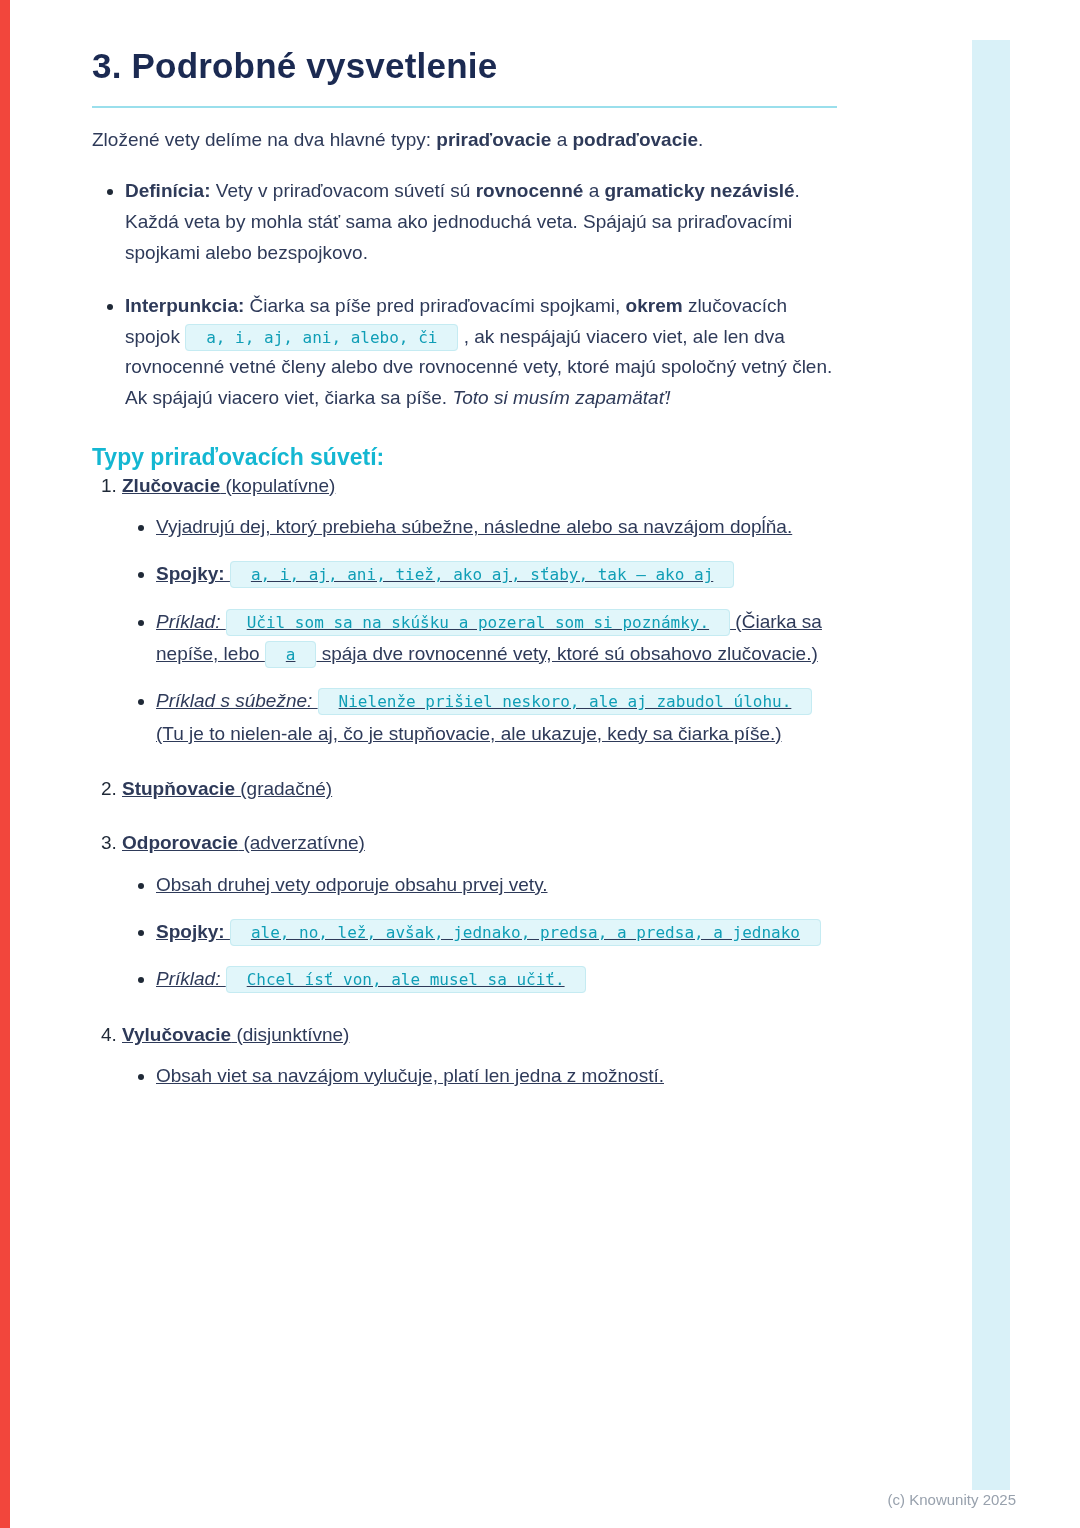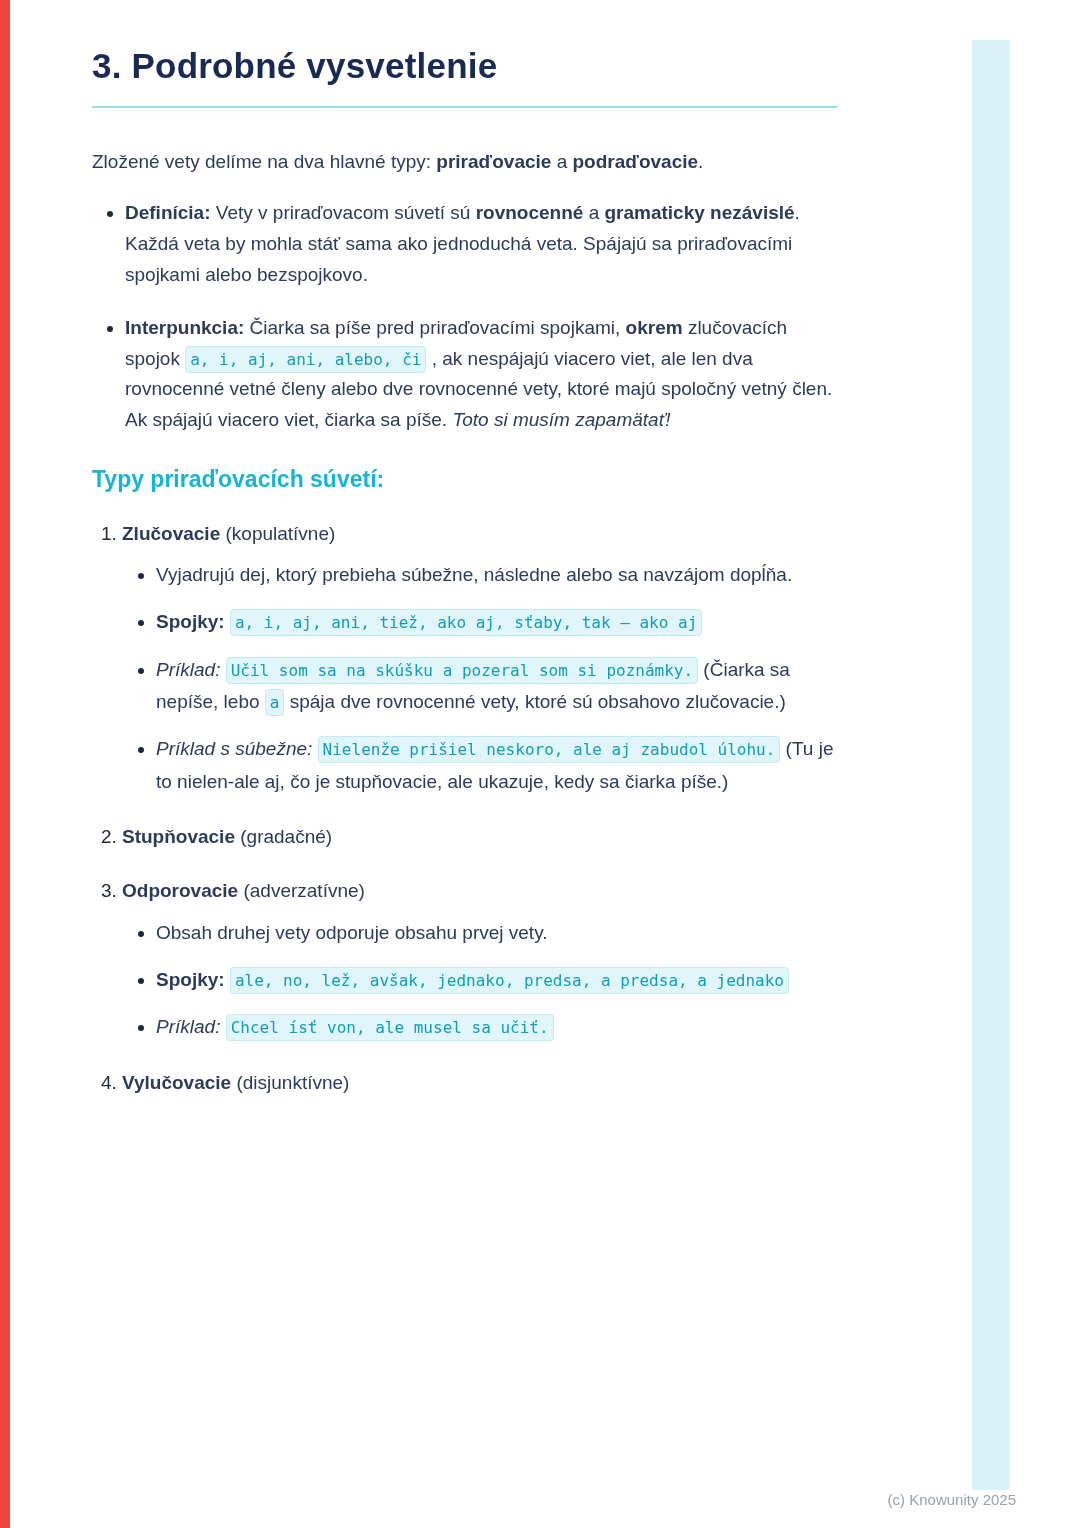--- a/index.html
+++ b/index.html
@@ -33,21 +33,21 @@
     font-weight: bold;
     color: #1b2a52;
     letter-spacing: 0.2px;
   }
   .title-rule {
     height: 2px;
     background: #9adfec;
     margin-top: 20px;
   }
   .intro {
-    margin-top: 39px;
+    margin-top: 17px;
     font-size: 19px;
     line-height: 1.55;
   }
   h2 {
     margin-top: 42px;
     font-size: 28px;
     font-weight: bold;
     color: #14b7d2;
   }
   .top-list {
@@ -61,23 +61,23 @@
     line-height: 1.62;
   }
   .top-list > li::marker { color: #1f2937; }
   h3 {
     margin-top: 30px;
     font-size: 23px;
     font-weight: bold;
     color: #14b7d2;
   }
   .types-list {
-    margin-top: 26px;
     padding-left: 30px;
     list-style: decimal;
+    text-decoration: underline;
   }
   .types-list > li {
     margin-bottom: 24px;
     font-size: 19px;
     line-height: 1.6;
   }
   .types-list > li::marker { color: #1f2937; }
   .type-title { display: inline; }
   .sub-list {
     list-style: disc;
@@ -91,21 +91,21 @@
   .sub-list > li::marker { color: #1f2937; }
   .seg-b { font-weight: bold; }
   .seg-i { font-style: italic; }
   .seg-c {
     font-family: "DejaVu Sans Mono", monospace;
     font-size: 16px;
     color: #0f9eb6;
     background: #e1f6fa;
     border: 1px solid #c5ebf2;
     border-radius: 4px;
-    padding: 3px 4px;
+    padding: 3px 20px;
     box-decoration-break: clone;
     -webkit-box-decoration-break: clone;
     white-space: pre-wrap;
   }
   .footer {
     position: absolute;
     top: 1491px;
     right: 64px;
     font-size: 15px;
     color: #98a1ad;
@@ -153,19 +153,22 @@
         <span class="type-title"><span class="seg-b">Odporovacie</span><span class="seg-n"> (adverzatívne)</span></span>
         <ul class="sub-list">
           <li><span class="seg-n">Obsah druhej vety odporuje obsahu prvej vety.</span></li>
           <li><span class="seg-b">Spojky: </span><span class="seg-c">ale, no, lež, avšak, jednako, predsa, a predsa, a jednako</span></li>
           <li><span class="seg-i">Príklad: </span><span class="seg-c">Chcel ísť von, ale musel sa učiť.</span></li>
         </ul>
       </li>
 
       <li>
         <span class="type-title"><span class="seg-b">Vylučovacie</span><span class="seg-n"> (disjunktívne)</span></span>
+        <ul class="sub-list">
+          <li><span class="seg-n">Obsah viet sa navzájom vylučuje, platí len jedna z možností.</span></li>
+        </ul>
       </li>
 
     </ol>
   </div>
 
   <div class="footer">(c) Knowunity 2025</div>
 </div>
 
 </body></html>

